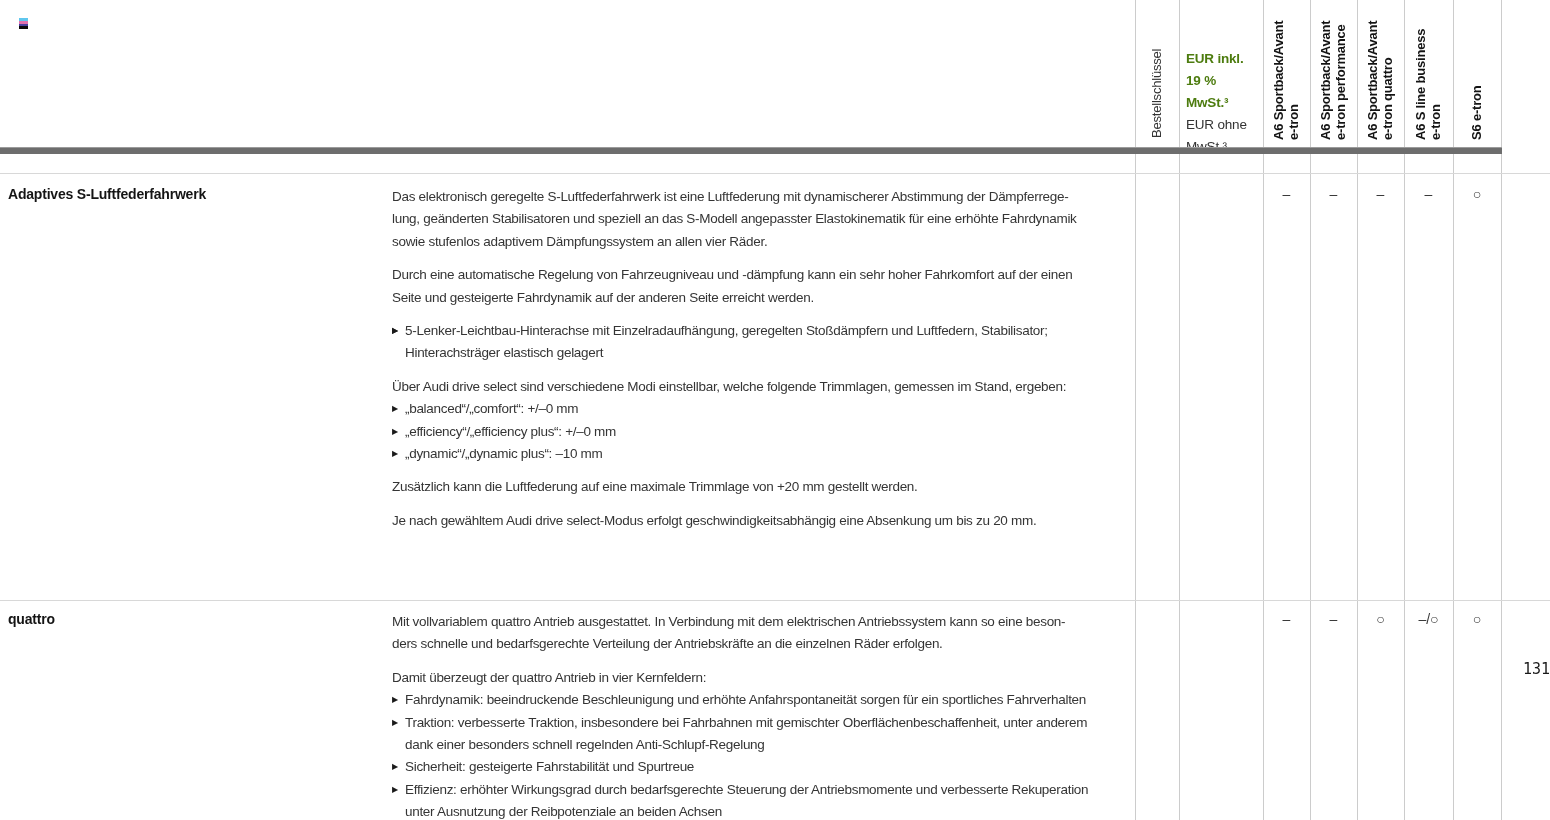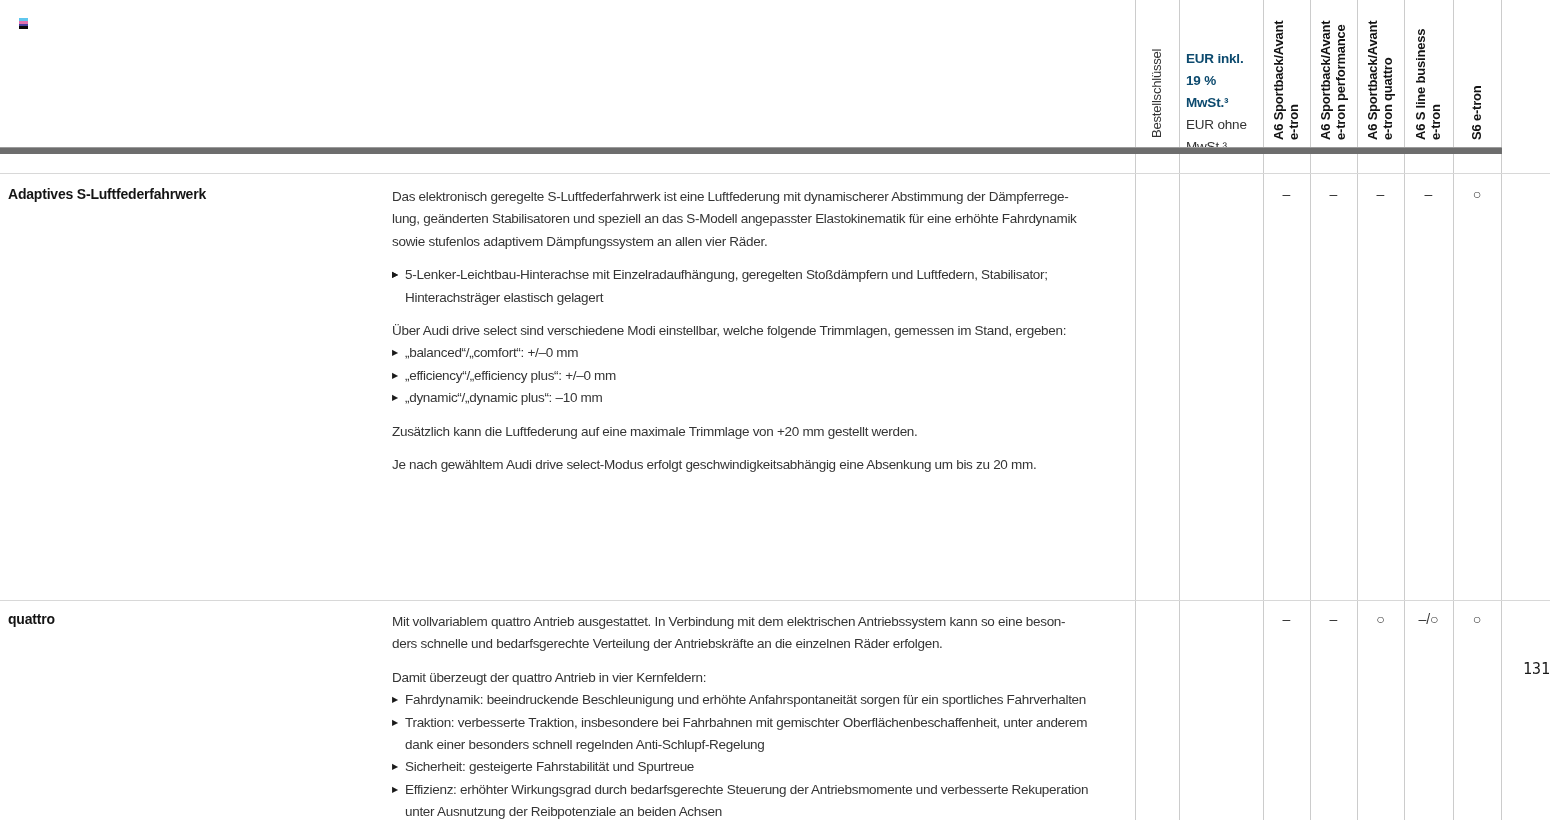--- a/index.html
+++ b/index.html
@@ -33,21 +33,21 @@
     font-size:13px;
     font-weight:bold;
     color:#141414;
     letter-spacing:-0.2px;
     text-align:left;
   }
   .vhead.regular{font-weight:normal;color:#333333;line-height:16px;width:120px;}
 
   
   .price-head{position:absolute;left:1186px;top:48px;width:74px;font-size:13.5px;line-height:22px;letter-spacing:-0.2px;color:#333333;}
-  .price-head .b{font-weight:bold;color:#0c4a6e;}
+  .price-head .b{font-weight:bold;color:#4d7c0f;}
 
   
   .rows{position:absolute;left:0;top:173px;width:1550px;}
   .row{position:relative;box-sizing:border-box;border-top:1px solid #d8d8d8;width:1550px;}
   .row-label{position:absolute;left:8px;font-size:14px;font-weight:bold;color:#141414;letter-spacing:-0.2px;}
   .row-desc{
     margin-left:392px;width:744px;overflow:hidden;
     font-size:13.5px;line-height:22.4px;letter-spacing:-0.3px;color:#353535;
     white-space:pre;
   }
@@ -102,21 +102,22 @@
     <div class="vhead" style="left:1469px;top:140px">S6 e-tron</div>
   </div>
 
   <div class="header-rule"></div>
 
   <div class="rows" id="rows-container">
       <section class="row" style="min-height: 427px; padding-top: 12px; padding-bottom: 12px;">
         <div class="row-label" style="top: 12px;">Adaptives S-Luftfederfahrwerk</div>
         <div class="row-desc"><div class="blk">Das elektronisch geregelte S-Luftfederfahrwerk ist eine Luftfederung mit dynamischerer Abstimmung der Dämpferrege-
 lung, geänderten Stabilisatoren und speziell an das S-Modell angepasster Elastokinematik für eine erhöhte Fahrdynamik
-sowie stufenlos adaptivem Dämpfungssystem an allen vier Räder.</div><div class="blist"><div class="bitem"><span class="bullet-icon">▶</span></div><div class="bitem"><span class="bullet-icon">▶</span><span>5-Lenker-Leichtbau-Hinterachse mit Einzelradaufhängung, geregelten Stoßdämpfern und Luftfedern, Stabilisator;
+sowie stufenlos adaptivem Dämpfungssystem an allen vier Räder.</div><div class="blk">Durch eine automatische Regelung von Fahrzeugniveau und -dämpfung kann ein sehr hoher Fahrkomfort auf der einen
+Seite und gesteigerte Fahrdynamik auf der anderen Seite erreicht werden.</div><div class="blist"><div class="bitem"><span class="bullet-icon">▶</span></div><div class="bitem"><span class="bullet-icon">▶</span><span>5-Lenker-Leichtbau-Hinterachse mit Einzelradaufhängung, geregelten Stoßdämpfern und Luftfedern, Stabilisator;
 Hinterachsträger elastisch gelagert</span></div></div><div class="blk tight">Über Audi drive select sind verschiedene Modi einstellbar, welche folgende Trimmlagen, gemessen im Stand, ergeben:</div><div class="blist"><div class="bitem"><span class="bullet-icon">▶</span><span>„balanced“/„comfort“: +/–0 mm</span></div><div class="bitem"><span class="bullet-icon">▶</span><span>„efficiency“/„efficiency plus“: +/–0 mm</span></div><div class="bitem"><span class="bullet-icon">▶</span><span>„dynamic“/„dynamic plus“: –10 mm</span></div></div><div class="blk">Zusätzlich kann die Luftfederung auf eine maximale Trimmlage von +20 mm gestellt werden.</div><div class="blk">Je nach gewähltem Audi drive select-Modus erfolgt geschwindigkeitsabhängig eine Absenkung um bis zu 20 mm.</div></div>
         <span class="cell" style="left: 1263px; width: 47px; top: 12px;">–</span>
         <span class="cell" style="left: 1310px; width: 47px; top: 12px;">–</span>
         <span class="cell" style="left: 1357px; width: 47px; top: 12px;">–</span>
         <span class="cell" style="left: 1404px; width: 49px; top: 12px;">–</span>
         <span class="cell" style="left: 1453px; width: 48px; top: 12px;">○</span>
       </section>
       <section class="row" style="min-height: 220px; padding-top: 10px; padding-bottom: 12px;">
         <div class="row-label" style="top: 10px;">quattro</div>
         <div class="row-desc"><div class="blk">Mit vollvariablem quattro Antrieb ausgestattet. In Verbindung mit dem elektrischen Antriebssystem kann so eine beson-

